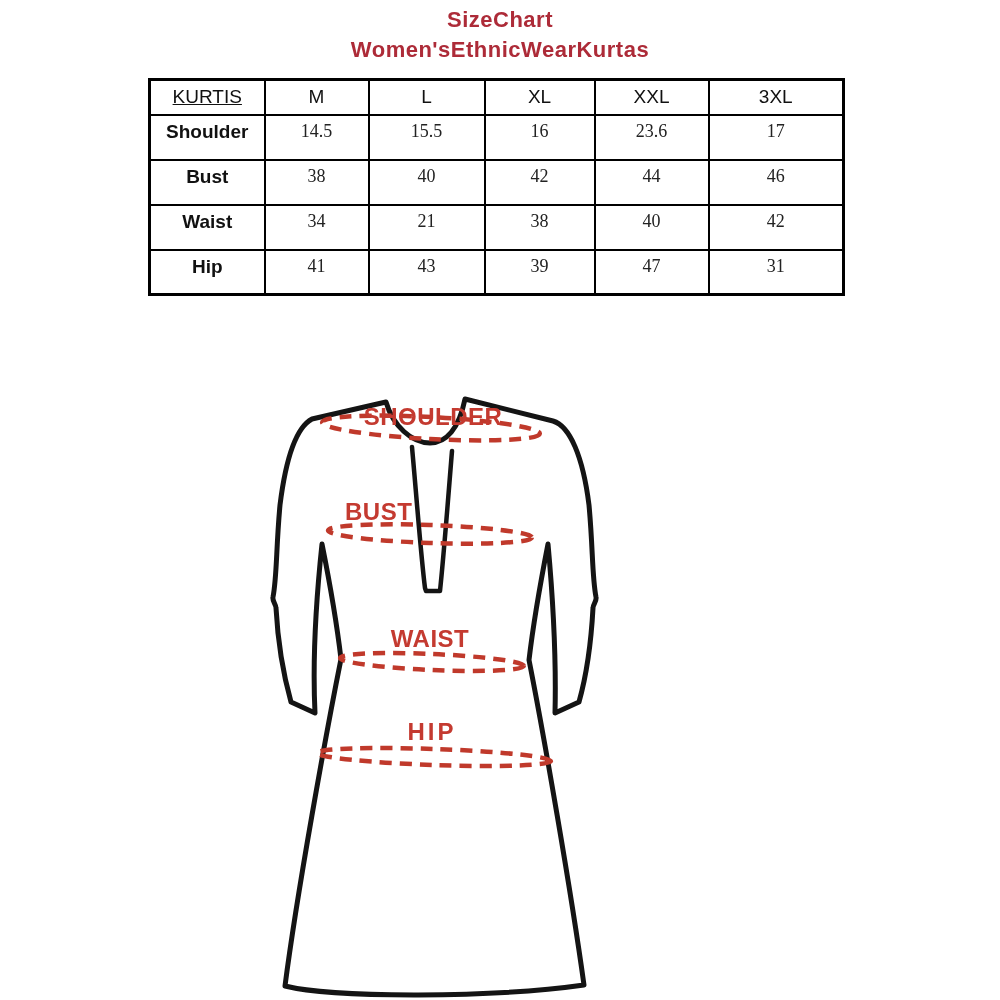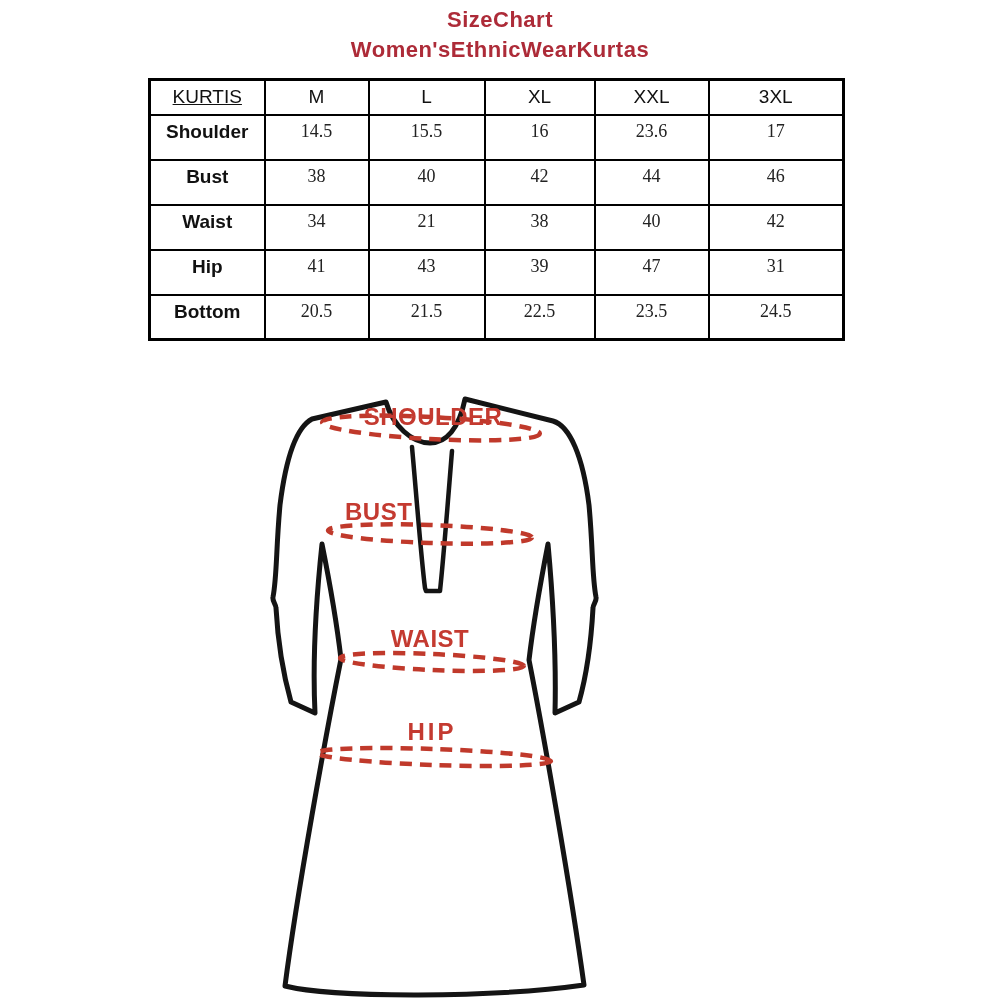--- a/index.html
+++ b/index.html
@@ -113,28 +113,20 @@
           <td class="cell-val">42</td>
         </tr>
         <tr>
           <td class="row-label">Hip</td>
           <td class="cell-val">41</td>
           <td class="cell-val">43</td>
           <td class="cell-val">39</td>
           <td class="cell-val">47</td>
           <td class="cell-val">31</td>
         </tr>
-        <tr>
-          <td class="row-label">Bottom</td>
-          <td class="cell-val">20.5</td>
-          <td class="cell-val">21.5</td>
-          <td class="cell-val">22.5</td>
-          <td class="cell-val">23.5</td>
-          <td class="cell-val">24.5</td>
-        </tr>
       </tbody>
   </table>
 
   <svg class="dress-svg" viewBox="0 0 1000 1000" xmlns="http://www.w3.org/2000/svg">
 
     <path class="outline-stroke" d="
       M 386,402
       L 312,419
       C 297,427 286,457 280,505
       C 276,548 277,577 273,597

